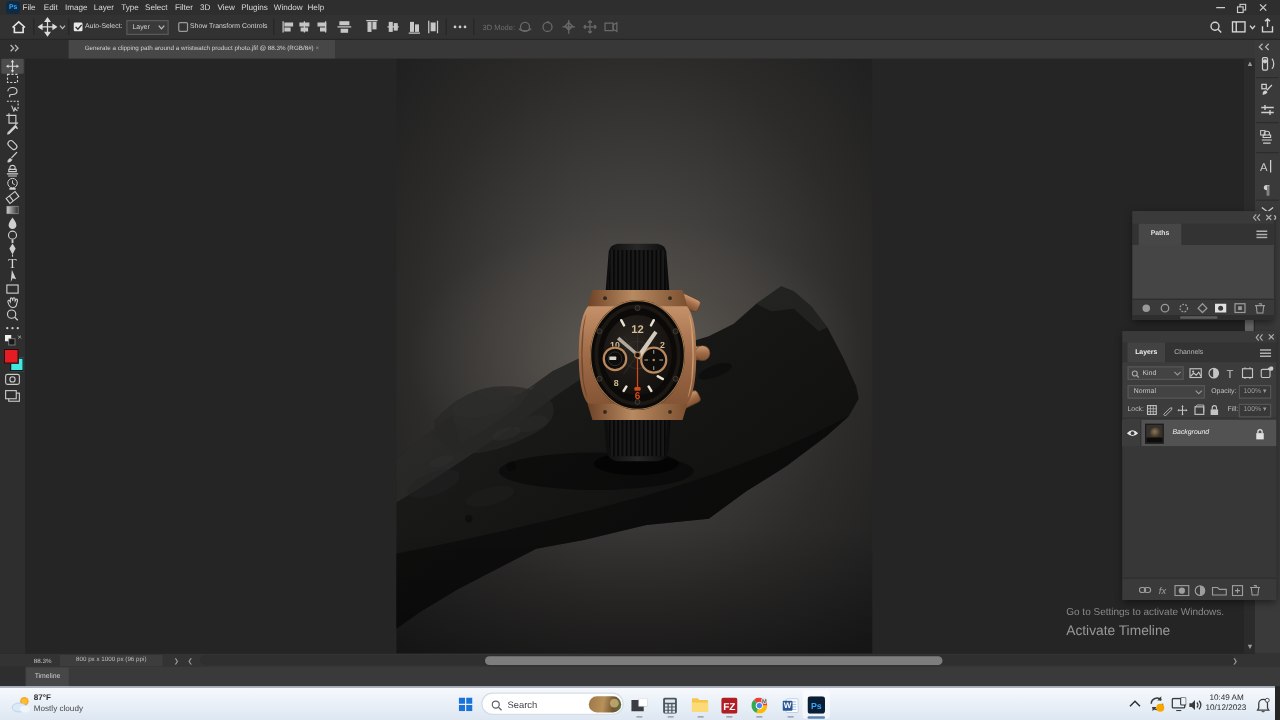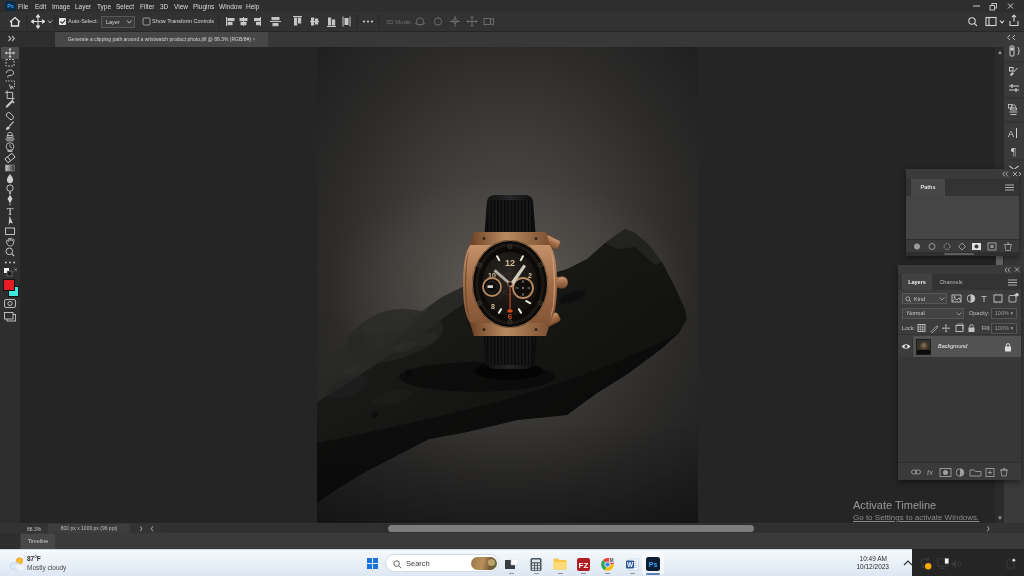--- a/index.html
+++ b/index.html
@@ -9,21 +9,21 @@
 #menubar{left:0;top:0;width:1024px;height:12px;background:#2e2e2e;color:#dadada;font-size:6.5px;}
 .mitem{position:absolute;top:3px;}
 #optionsbar{left:0;top:12px;width:1024px;height:20px;background:#323232;border-bottom:1px solid #262626;}
 #tabbar{left:0;top:32px;width:1024px;height:15px;background:#383838;}
 #doctab{position:absolute;left:55px;top:0;width:213px;height:15px;background:#474747;color:#d2d2d2;font-size:5px;line-height:15px;text-align:center;}
 #toolbar{left:0;top:47px;width:20px;height:476px;background:#2e2e2e;}
 #canvas{left:20px;top:47px;width:984px;height:476px;background:#252525;overflow:hidden;}
 #rightdock{left:1004px;top:32px;width:20px;height:491px;background:#3a3a3a;}
 #statusbar{left:0;top:523px;width:1024px;height:10px;background:#333333;color:#c2c2c2;font-size:5px;}
 #timelinebar{left:0;top:533px;width:1024px;height:16px;background:#3a3a3a;}
-#taskbar{left:0;top:549px;width:912px;height:27px;background:linear-gradient(#f6f9fd,#dde7f2);border-top:1px solid #cdd9e6;}
+#taskbar{left:0;top:549px;width:1020px;height:27px;background:linear-gradient(#f6f9fd,#dde7f2);border-top:1px solid #cdd9e6;}
 .panel{position:absolute;background:#3c3c3c;box-shadow:0 2px 6px rgba(0,0,0,0.5);}
 svg{display:block;}
 </style>
 </head>
 <body>
 
 <div class="abs" id="menubar">
   <div class="abs" style="left:5px;top:1px;width:11px;height:10px;background:#0d2b45;border-radius:2px;color:#34a9ff;font-size:5.5px;font-weight:bold;text-align:center;line-height:10px;">Ps</div>
   <span class="mitem" style="left:18px;">File</span>
   <span class="mitem" style="left:35px;">Edit</span>
@@ -410,21 +410,21 @@
         <path d="M191.5 238.5 L206.5 217.5 L209 219.3 L194.5 240.5 Z" fill="#d2cabc"></path>
         <line x1="193" y1="237" x2="193" y2="264.5" stroke="#d4491a" stroke-width="1"></line>
         <rect x="190.5" y="262.5" width="5" height="3" rx="1" fill="#d4491a"></rect>
         <circle cx="193" cy="237" r="2.3" fill="#16130f" stroke="#ad7f52" stroke-width="0.9"></circle>
       </g>
 
     </g>
   </svg>
 
   <div class="abs" style="left:833px;top:452px;color:#989898;font-size:11px;">Activate Timeline</div>
-  <div class="abs" style="left:833px;top:466px;color:#8a8a8a;font-size:8px;text-decoration:underline;">Go to Settings to activate Windows.</div>
+  <div class="abs" style="left:833px;top:438px;color:#8a8a8a;font-size:8px;">Go to Settings to activate Windows.</div>
 
   <div class="abs" style="left:975px;top:0;width:9px;height:476px;background:#2b2b2b;"></div>
   <div class="abs" style="left:976px;top:130px;width:7px;height:180px;background:#696969;border-radius:3px;"></div>
   <div class="abs" style="left:977px;top:2px;width:6px;height:6px;color:#9a9a9a;font-size:6px;">▲</div>
   <div class="abs" style="left:977px;top:468px;width:6px;height:6px;color:#9a9a9a;font-size:6px;">▼</div>
 </div>
 
 <div class="abs" id="rightdock">
   <svg class="abs" style="left:0;top:0;" width="20" height="491" viewBox="0 0 20 491">
     <path d="M6 3l-2.5 2.5L6 8 M11 3L8.5 5.5 11 8" stroke="#b5b5b5" stroke-width="1" fill="none"></path>

